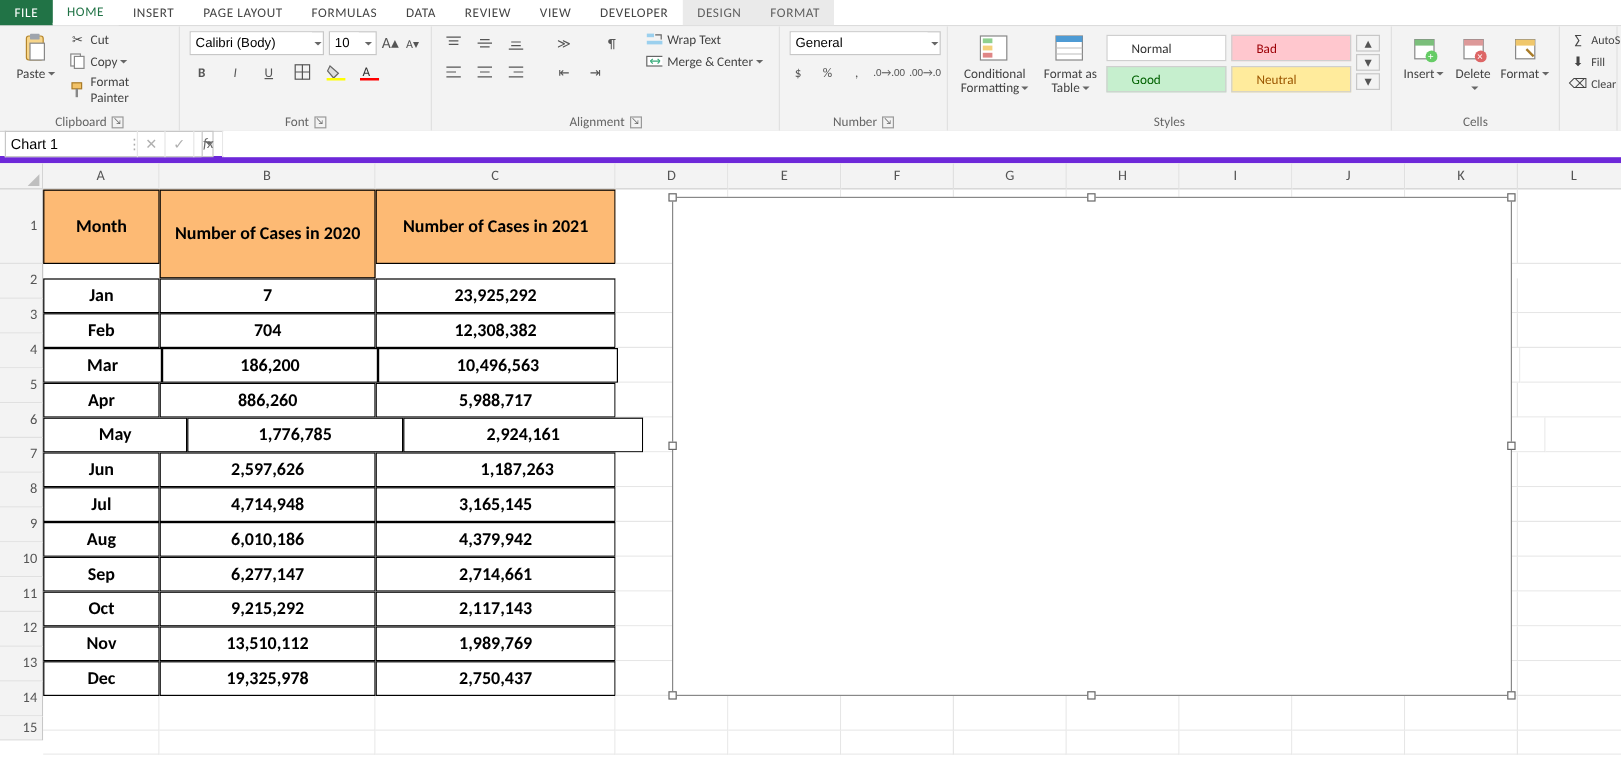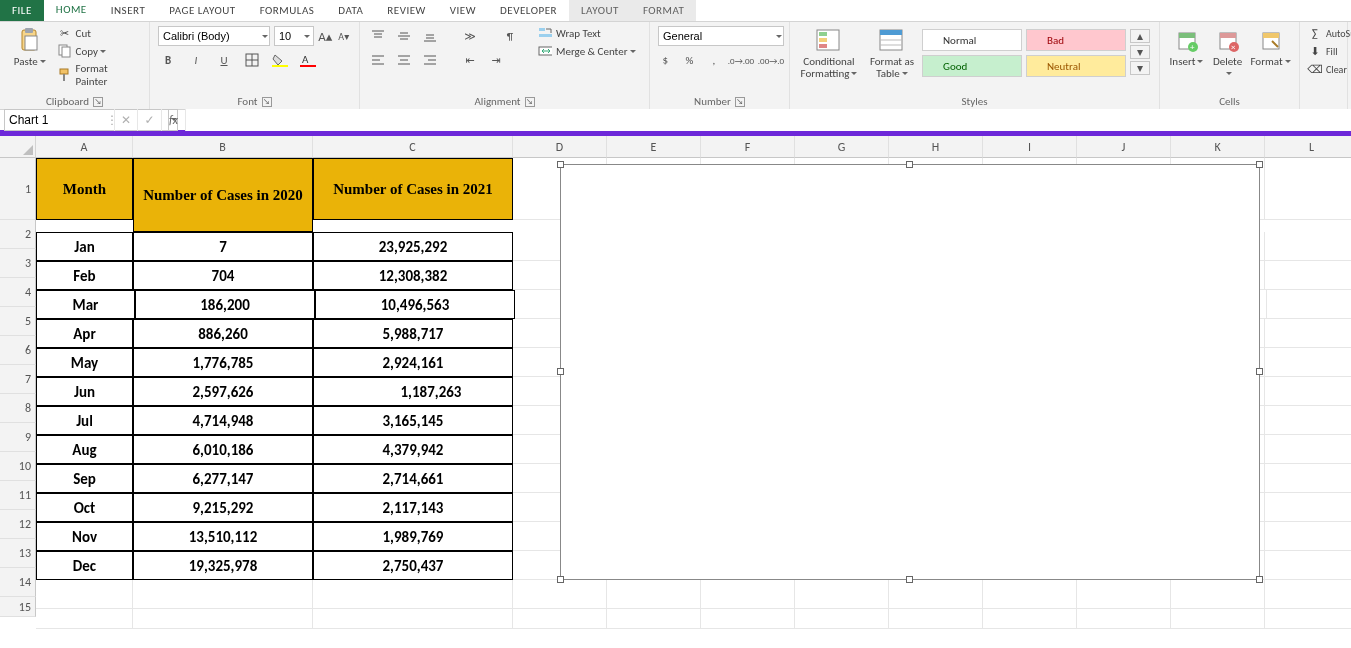--- a/index.html
+++ b/index.html
@@ -100,21 +100,21 @@
   .corner svg{ display:block;}
   .colheads{ display:flex; height:22px; }
   .colheads .ch{ border-right:1px solid #e0e0e0; border-bottom:1px solid #c7c7c7; background:#f3f3f3; color:#555; display:flex; align-items:center; justify-content:center; font-size:12px;}
   .rowheads{ display:flex; flex-direction:column; width:36px; }
   .rowheads .rh{ border-right:1px solid #c7c7c7; border-bottom:1px solid #e0e0e0; background:#f3f3f3; color:#555; display:flex; align-items:center; justify-content:flex-end; padding-right:4px; font-size:12px;}
   .gridarea{ position:relative; }
   .cells{ position:relative; }
   .crow{ display:flex; }
   .cell{ border-right:1px solid #e6e6e6; border-bottom:1px solid #e6e6e6; background:#fff;}
   .datac{ border:1px solid #000; background:#fff; display:flex; align-items:center; justify-content:center; font-weight:700; font-family:Calibri, Arial, sans-serif; font-size:15px; color:#000;}
-  .hdrc{ border:1px solid #000; background:#eab308; color:#000; font-weight:700; font-size:15px; display:flex; align-items:center; justify-content:center; text-align:center; padding:2px 2px; line-height:16px;font-family:Liberation Serif, serif;}
+  .hdrc{ border:1px solid #000; background:#fdba74; color:#000; font-weight:700; font-size:15px; display:flex; align-items:center; justify-content:center; text-align:center; padding:2px 2px; line-height:16px;}
 
   
   .chartobj{ position:absolute; background:#fff; border:1px solid #888; }
   .handle{ position:absolute; width:7px; height:7px; background:#fff; border:1px solid #666; }
   .handle.tl{ top:-4px; left:-4px;} .handle.tr{ top:-4px; right:-4px;}
   .handle.bl{ bottom:-4px; left:-4px;} .handle.br{ bottom:-4px; right:-4px;}
   .handle.tm{ top:-4px; left:calc(50% - 4px);} .handle.bm{ bottom:-4px; left:calc(50% - 4px);}
   .handle.ml{ top:calc(50% - 4px); left:-4px;} .handle.mr{ top:calc(50% - 4px); right:-4px;}
 </style>
 </head>
@@ -123,21 +123,21 @@
 <div class="tabstrip">
   <div class="tab file">FILE</div>
   <div class="tab active">HOME</div>
   <div class="tab">INSERT</div>
   <div class="tab">PAGE LAYOUT</div>
   <div class="tab">FORMULAS</div>
   <div class="tab">DATA</div>
   <div class="tab">REVIEW</div>
   <div class="tab">VIEW</div>
   <div class="tab">DEVELOPER</div>
-  <div class="tab context">LAYOUT</div>
+  <div class="tab context">DESIGN</div>
   <div class="tab context">FORMAT</div>
 </div>
 
 <div class="ribbon">
 
   <div class="group" style="width:150px">
     <div class="body">
       <div class="vbtn">
         <span class="bigicon">
           <svg width="24" height="26">
@@ -562,21 +562,21 @@
             <div class="cell" style="width: 94px; height: 29px;"></div>
             <div class="cell" style="width: 94px; height: 29px;"></div>
             <div class="cell" style="width: 94px; height: 29px;"></div>
             <div class="cell" style="width: 94px; height: 29px;"></div>
             <div class="cell" style="width: 94px; height: 29px;"></div>
             <div class="cell" style="width: 94px; height: 29px;"></div>
             <div class="cell" style="width: 94px; height: 29px;"></div>
             <div class="cell" style="width: 94px; height: 29px;"></div>
           </div>
           <div class="crow">
-            <div class="datac" style="width: 97px; height: 29px;">May</div>
+            <div class="datac" style="width: 120px; height: 29px;">May</div>
             <div class="datac" style="width: 180px; height: 29px;">1,776,785</div>
             <div class="datac" style="width: 200px; height: 29px;">2,924,161</div>
             <div class="cell" style="width: 94px; height: 29px;"></div>
             <div class="cell" style="width: 94px; height: 29px;"></div>
             <div class="cell" style="width: 94px; height: 29px;"></div>
             <div class="cell" style="width: 94px; height: 29px;"></div>
             <div class="cell" style="width: 94px; height: 29px;"></div>
             <div class="cell" style="width: 94px; height: 29px;"></div>
             <div class="cell" style="width: 94px; height: 29px;"></div>
             <div class="cell" style="width: 94px; height: 29px;"></div>

